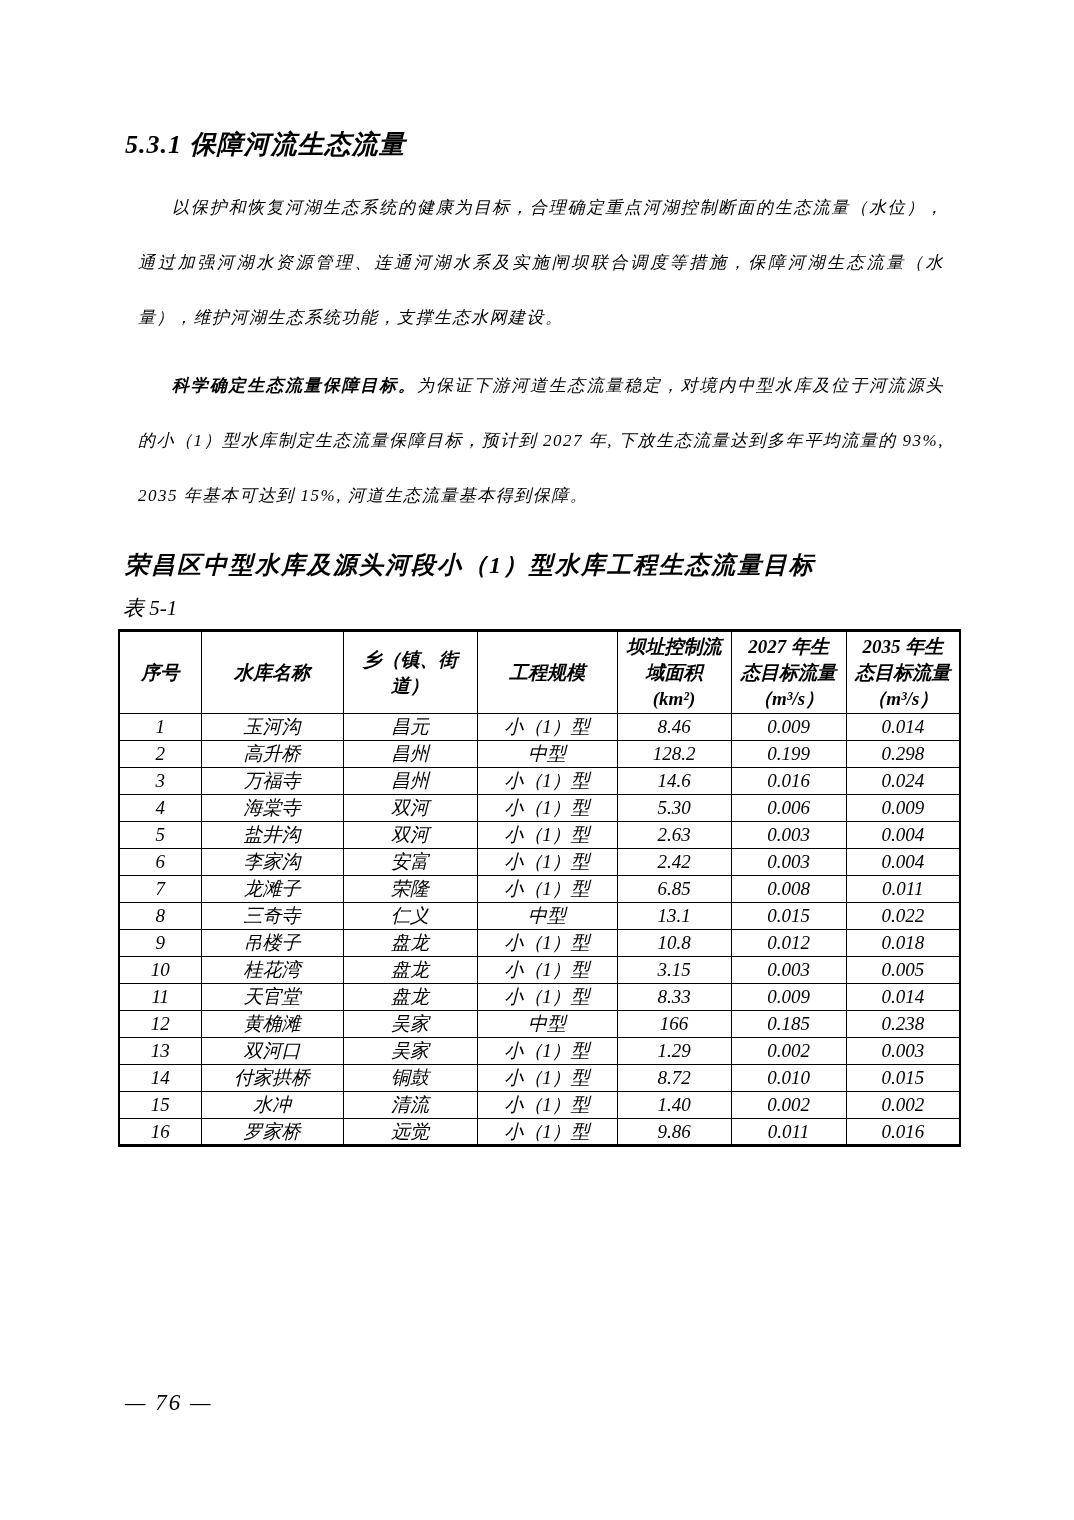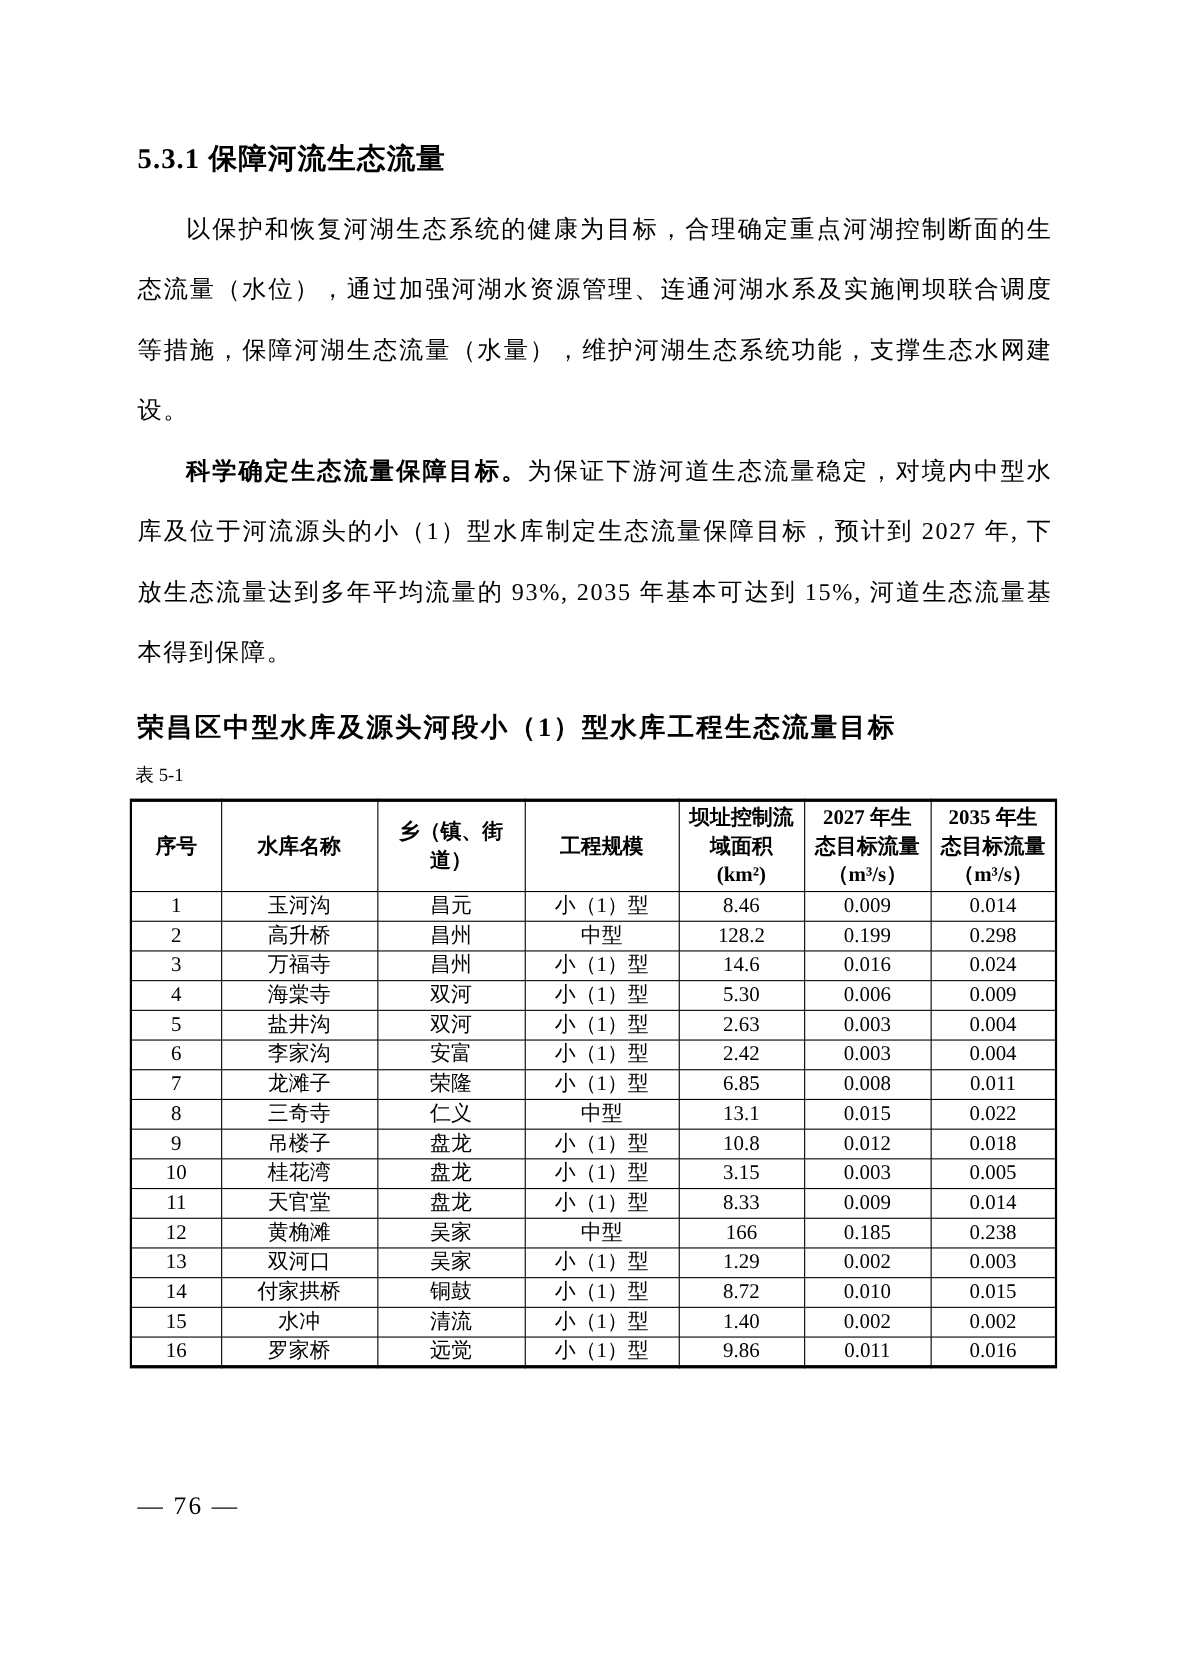--- a/index.html
+++ b/index.html
@@ -6,53 +6,54 @@
   html, body { margin: 0; padding: 0; background: #e8e8e8; }
   .page {
     position: relative;
     width: 1074px;
     height: 1520px;
     margin: 0 auto;
     background: #ffffff;
     color: #000000;
     font-family: "Liberation Serif", "DejaVu Serif", serif;
     overflow: hidden;
+    font-style: italic;
   }
   .content {
     position: absolute;
     left: 125px;
     top: 128px;
     width: 832px;
   }
   .section-heading {
     font-size: 26px;
     font-weight: bold;
     letter-spacing: 1px;
     margin: 0 0 18px 0;
     line-height: 34px;
   }
   .body-para {
-    font-size: 22px;
+    font-size: 17px;
     line-height: 55px;
     letter-spacing: 1.5px;
     text-align: justify;
     text-indent: 2em;
-    margin: 0;
+    margin: 13px;
   }
   .body-para .lead { font-weight: bold; }
   .table-title {
     font-size: 24px;
     font-weight: bold;
     letter-spacing: 2px;
     text-align: left;
     margin-top: 26px;
     line-height: 32px;
   }
   .table-label {
-    font-size: 17px;
+    font-size: 21px;
     margin-top: 14px;
     margin-left: -2px;
     line-height: 26px;
   }
   table.data-table {
     border-collapse: collapse;
     table-layout: fixed;
     width: 841px;
     margin-left: -7px;
     margin-top: 8px;
@@ -76,21 +77,21 @@
   }
   table.data-table td {
     font-size: 19px;
     height: 27px;
     line-height: 22px;
     white-space: nowrap;
   }
   .page-number {
     position: absolute;
     left: 125px;
-    top: 1356px;
+    top: 1390px;
     font-size: 23px;
     letter-spacing: 2px;
   }
 </style>
 </head>
 <body>
 
 <div class="page">
   <div class="content">
 

